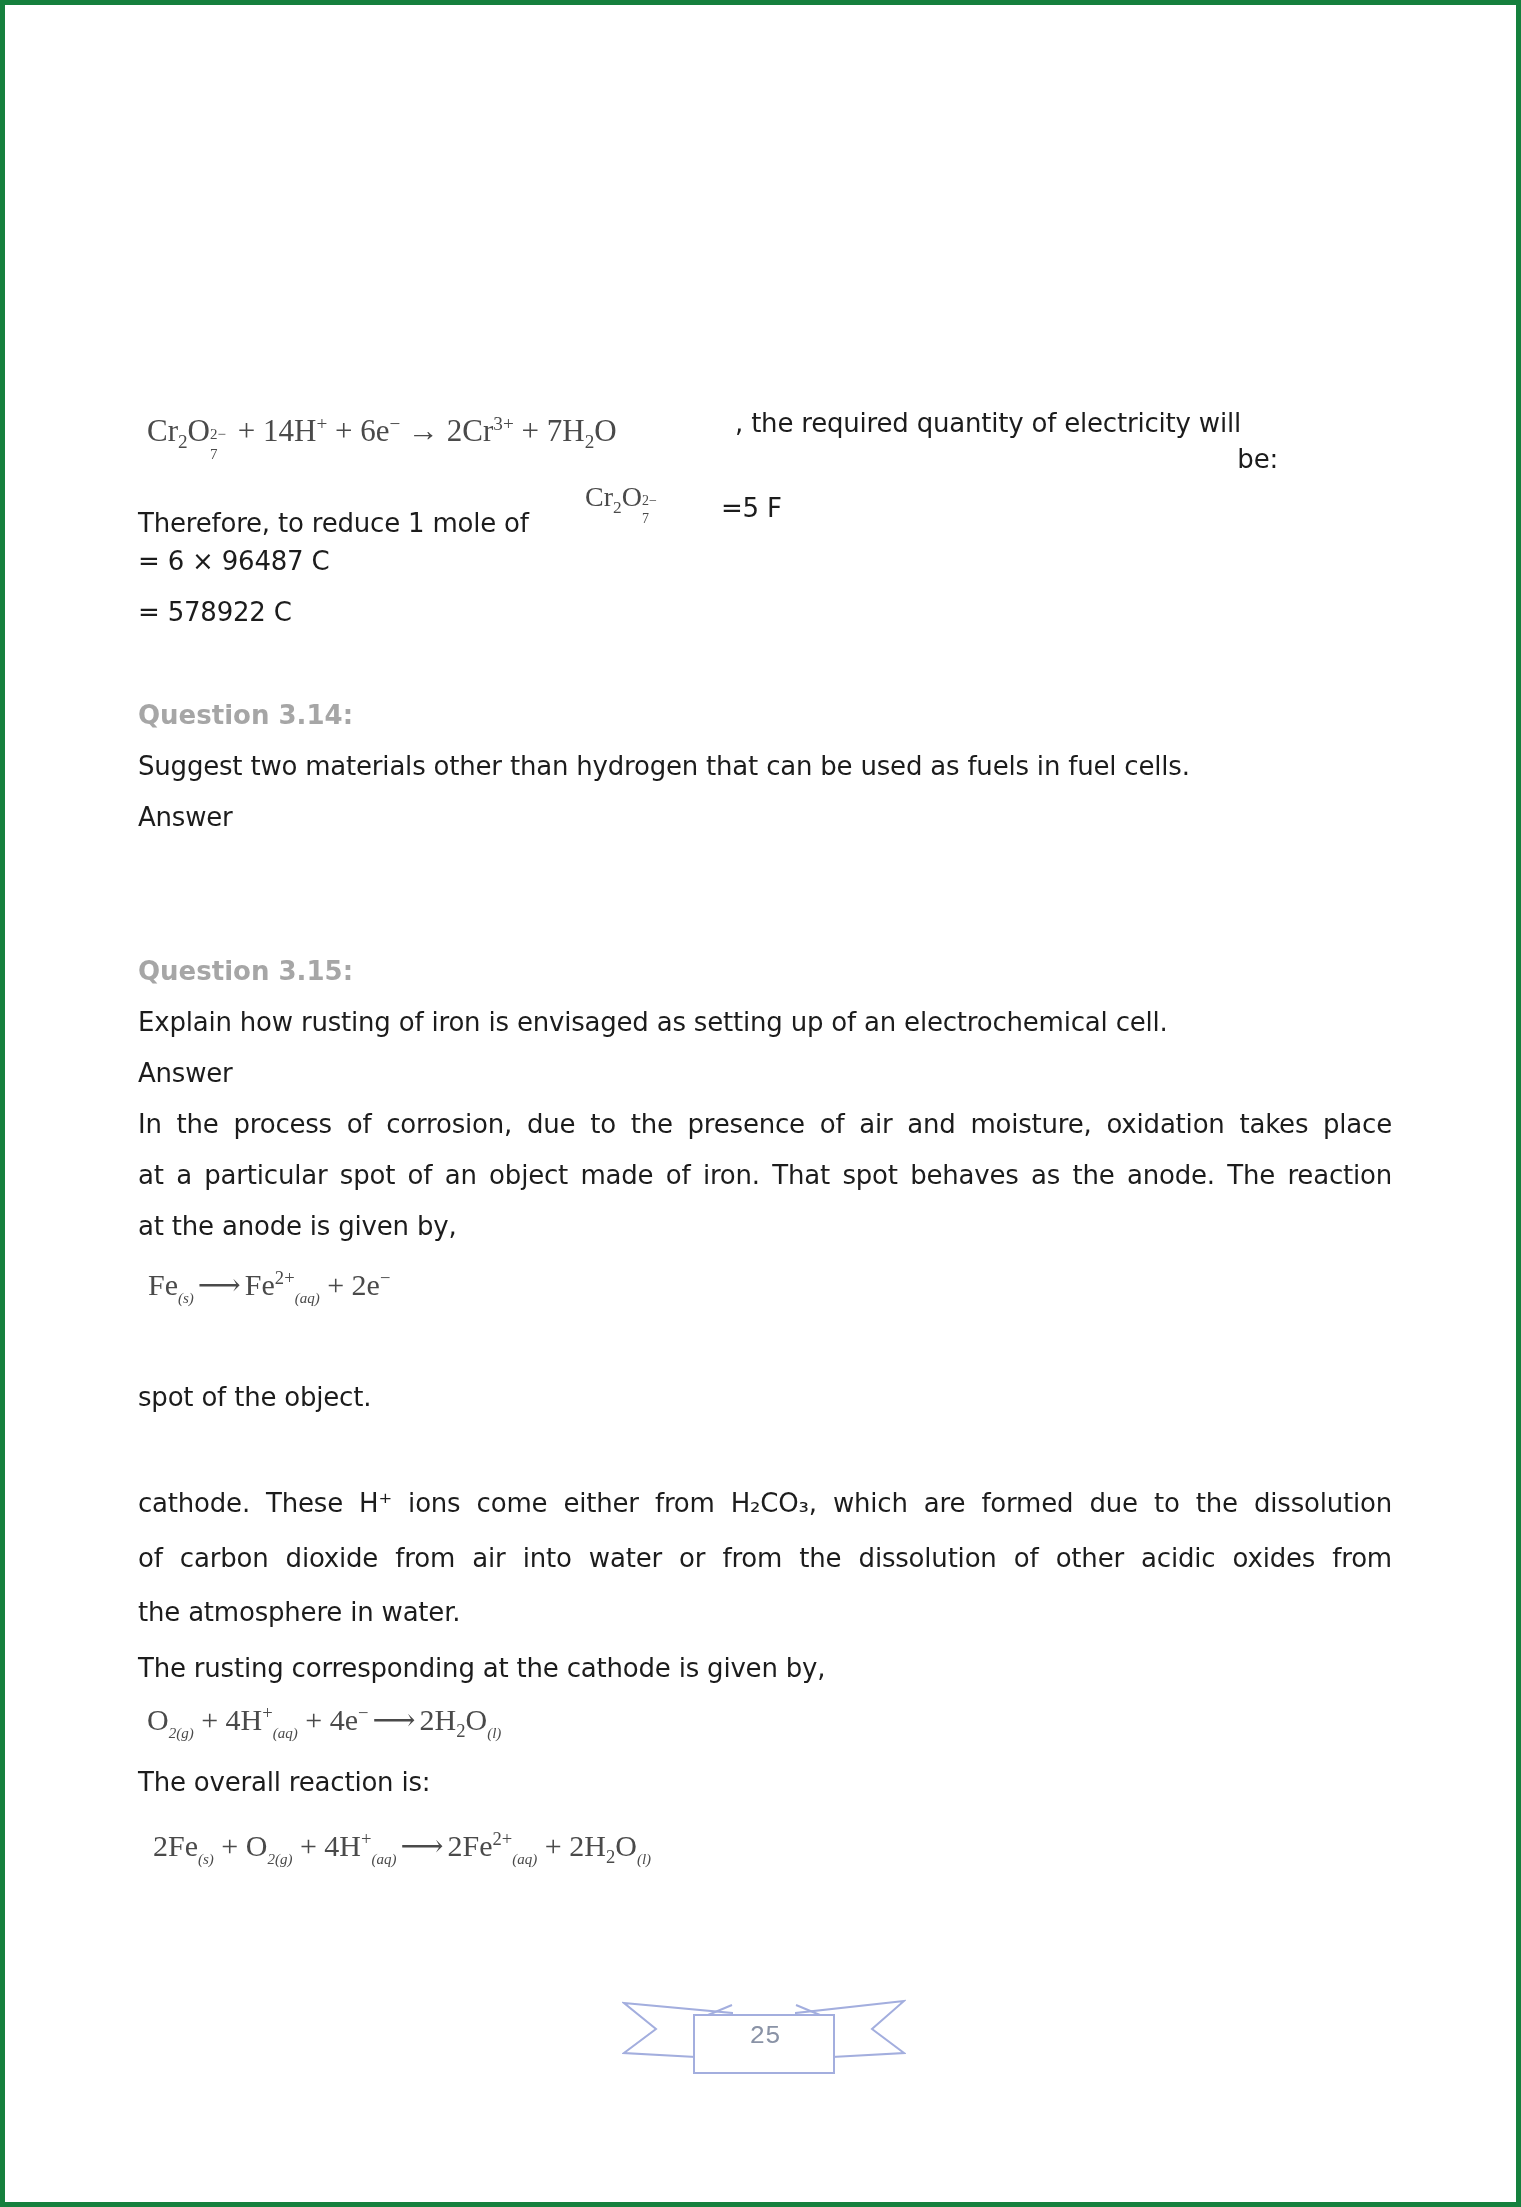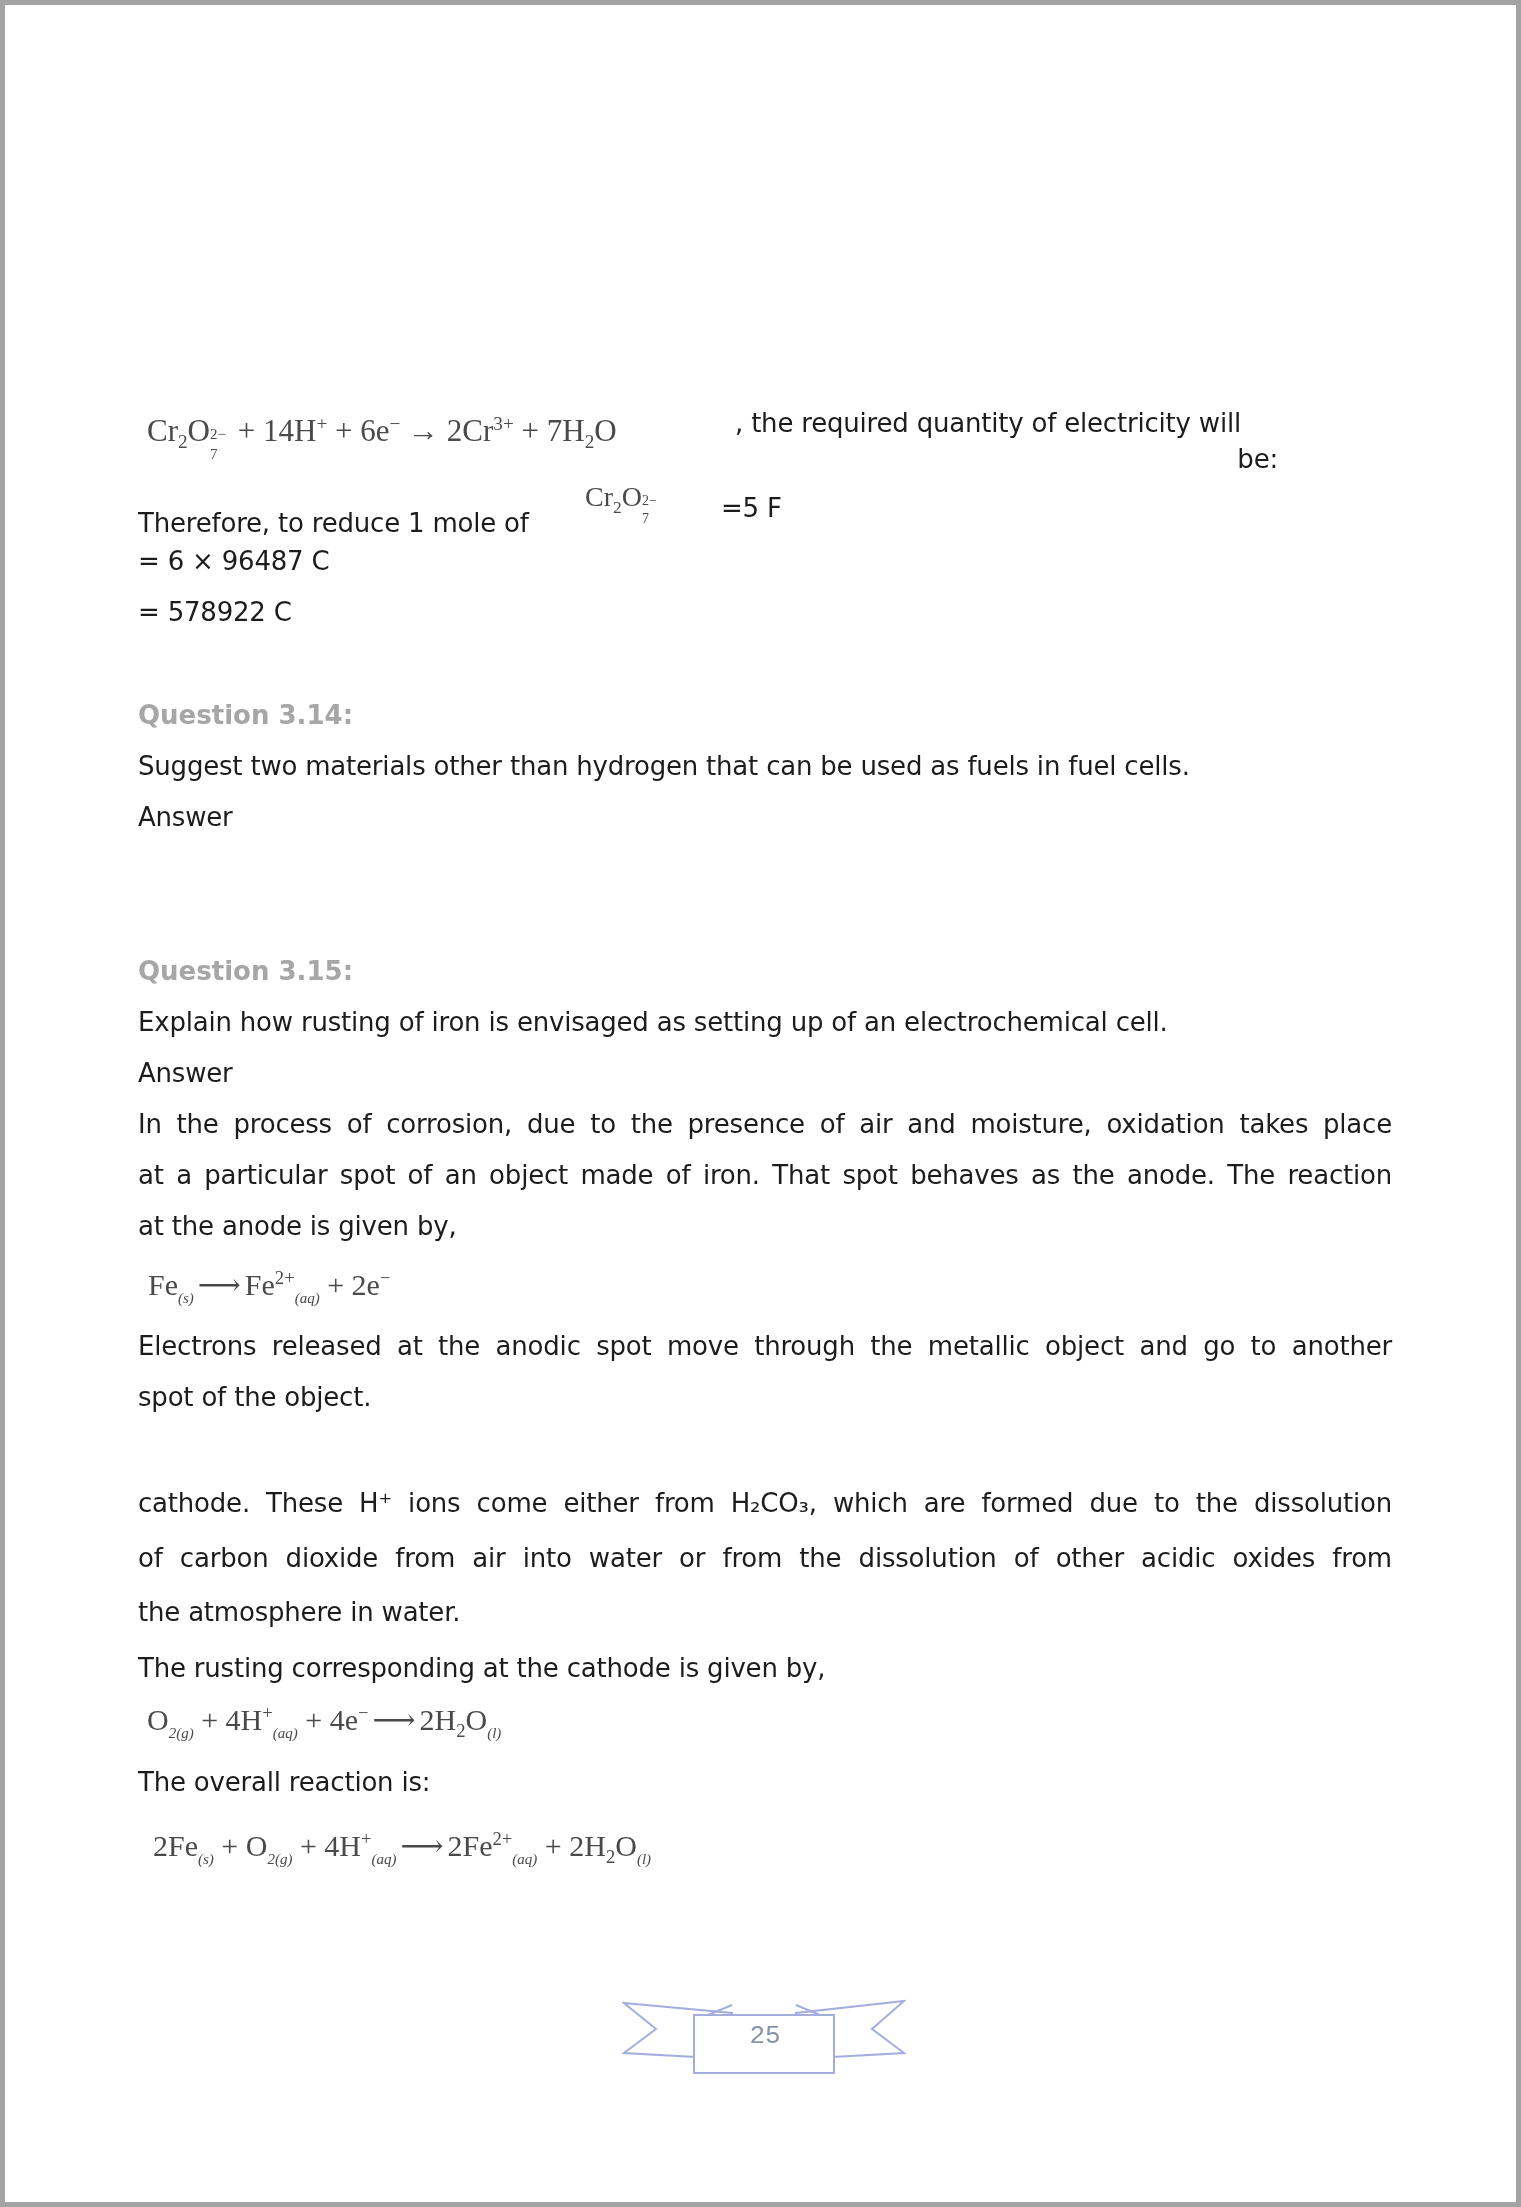--- a/index.html
+++ b/index.html
@@ -1,19 +1,19 @@
 <!DOCTYPE html>
 <html><head>
 <meta charset="utf-8">
 <style>
   html, body { margin: 0; padding: 0; background: #ffffff; }
   body { width: 1521px; height: 2207px; position: relative; overflow: hidden; }
   .page {
     position: absolute; left: 0; top: 0; width: 1521px; height: 2207px;
-    box-sizing: border-box; border: 5px solid #a3a3a3; background: #ffffff;
+    box-sizing: border-box; border: 5px solid #15803d; background: #ffffff;
   }
   .txt {
     position: absolute; left: 133px;
     font-family: "DejaVu Sans", sans-serif; font-size: 26px; color: #1c1c1c;
     white-space: nowrap; line-height: 1; letter-spacing: -0.2px;
   }
   .just { width: 1254px; text-align: justify; text-align-last: justify; white-space: normal; }
   .qhead {
     position: absolute; left: 133px;
     font-family: "DejaVu Sans", sans-serif; font-size: 26px; font-weight: bold;
@@ -65,21 +65,20 @@
   <div class="txt" style="top:1055px;">Answer</div>
 
   <div class="txt just" style="top:1106px;">In the process of corrosion, due to the presence of air and moisture, oxidation takes place</div>
   <div class="txt just" style="top:1157px;">at a particular spot of an object made of iron. That spot behaves as the anode. The reaction</div>
   <div class="txt" style="top:1208px;">at the anode is given by,</div>
 
   <div class="eq" style="left:143px; top:1265px; font-size:30px;">
     Fe<span class="ss">(s)</span><span class="arrow">⟶</span>Fe<span class="sup">2+</span><span class="ss">(aq)</span> + 2e<span class="sup">−</span>
   </div>
 
-  <div class="txt just" style="top:1328px;">Electrons released at the anodic spot move through the metallic object and go to another</div>
   <div class="txt" style="top:1379px;">spot of the object.</div>
 
   <div class="txt just" style="top:1485px;">cathode. These H⁺ ions come either from H₂CO₃, which are formed due to the dissolution</div>
   <div class="txt just" style="top:1540px;">of carbon dioxide from air into water or from the dissolution of other acidic oxides from</div>
   <div class="txt" style="top:1594px;">the atmosphere in water.</div>
 
   <div class="txt" style="top:1650px;">The rusting corresponding at the cathode is given by,</div>
   <div class="eq" style="left:142px; top:1700px; font-size:30px;">
     O<span class="ss">2(g)</span> + 4H<span class="sup">+</span><span class="ss">(aq)</span> + 4e<span class="sup">−</span><span class="arrow">⟶</span>2H<span class="sub">2</span>O<span class="ss">(l)</span>
   </div>

